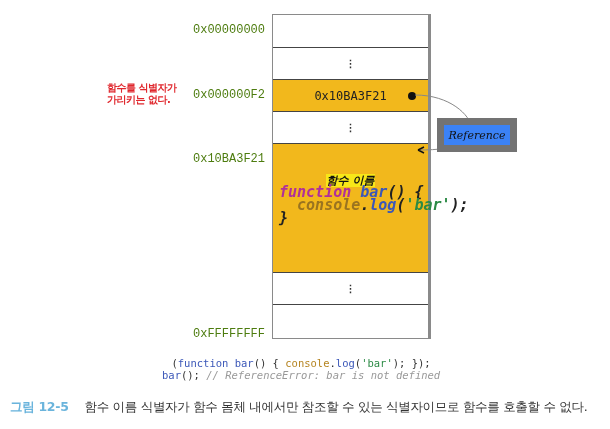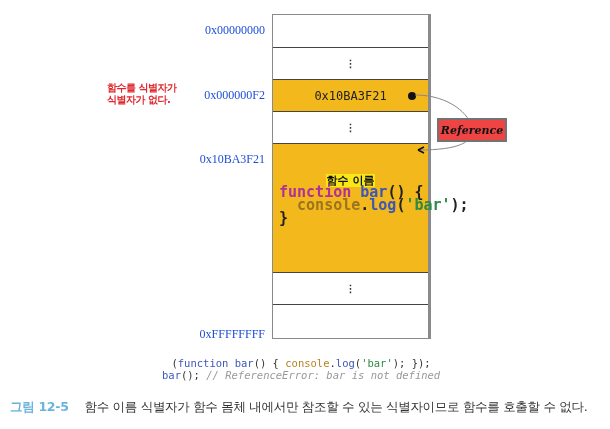--- a/index.html
+++ b/index.html
@@ -1,56 +1,56 @@
 <!DOCTYPE html>
 <html><head>
 <meta charset="utf-8">
 <style>
   html, body { margin: 0; padding: 0; background: #ffffff; }
   body { width: 610px; height: 429px; position: relative; overflow: hidden; font-family: "DejaVu Sans", sans-serif; }
-  .addr { position: absolute; font-family: Liberation Serif, serif; font-size: 12px; color: #1d4ed8; text-align: right; width: 120px; }
+  .addr { position: absolute; font-family: Liberation Mono, monospace; font-size: 12px; color: #4d7c0f; text-align: right; width: 120px; }
   .note { position: absolute; left: 107px; top: 82px; font-family: "DejaVu Sans", sans-serif; font-weight: bold; font-size: 10px; line-height: 12px; color: #e0282e; letter-spacing: -0.5px; }
   .mem { position: absolute; left: 272px; top: 14px; width: 155px; border: 1.5px solid #8a8a8a; border-right-width: 3px; box-sizing: content-box; }
   .row { position: relative; border-bottom: 1px solid #444; box-sizing: border-box; display: flex; align-items: center; justify-content: center; }
   .row:last-child { border-bottom: none; }
   .row.white { background: #ffffff; }
   .row.yellow { background: #f2b81c; }
   .dots { font-family: "DejaVu Sans Mono", monospace; font-size: 10px; color: #333; font-weight: bold; letter-spacing: 0; }
   .val { font-family: "DejaVu Sans Mono", monospace; font-size: 12px; color: #222; }
   .dot { position: absolute; right: 12px; top: 50%; width: 8px; height: 8px; margin-top: -4px; background: #111; border-radius: 50%; }
-  .funcbox { display: block; padding: 0; }
+  .funcbox { display: block; padding: 0; font-style: italic; }
   .funcname { position: absolute; left: 0; right: 0; top: 25px; text-align: center; }
   .funcname span { background: #f8e818; font-weight: bold; font-size: 11px; color: #111; padding: 0 1px; }
   .code { position: absolute; left: 6px; top: 42px; font-family: "DejaVu Sans Mono", monospace; font-weight: bold; font-size: 15px; line-height: 13px; white-space: pre; }
   .kw { color: #b0309a; }
   .fn { color: #3b57b8; }
   .pl { color: #222; }
   .ob { color: #9a7420; }
   .str { color: #2b8a45; }
-  .ref { position: absolute; left: 437px; top: 118px; width: 66px; height: 20px; border: 2px solid #737373; background: #ef4444; font-family: "DejaVu Serif", serif; font-style: italic; font-weight: bold; font-size: 11px; color: #111; display: flex; align-items: center; justify-content: center; }
+  .ref { position: absolute; left: 437px; top: 118px; width: 66px; height: 20px; border: 7px solid #737373; background: #3b82f6; font-family: "DejaVu Serif", serif; font-style: italic; font-weight: normal; font-size: 11px; color: #111; display: flex; align-items: center; justify-content: center; }
   .arrow { position: absolute; left: 0; top: 0; }
   .bottom-code { position: absolute; left: 162px; top: 357px; font-family: "DejaVu Sans Mono", monospace; font-size: 10.5px; line-height: 12px; white-space: pre; color: #333; text-align: center; }
   .bc-fn { color: #3b57b8; }
   .bc-ob { color: #b58420; }
   .bc-str { color: #2b8a45; }
   .bc-cm { color: #999; font-style: italic; }
   .caption { position: absolute; left: 10px; top: 399px; font-family: "DejaVu Sans", sans-serif; font-size: 12.5px; color: #333; white-space: nowrap; letter-spacing: -0.3px; }
   .caption .fig { color: #6ab4dc; font-weight: bold; margin-right: 16px; }
 </style>
 </head>
 <body>
 
 <div class="addr" style="left:145px; top:23px;">0x00000000</div>
 <div class="addr" style="left:145px; top:88px;">0x000000F2</div>
 <div class="addr" style="left:145px; top:152px;">0x10BA3F21</div>
 <div class="addr" style="left:145px; top:313px;margin-top:14px;">0xFFFFFFFF</div>
 
 <div class="note">
   <div>함수를 식별자가</div>
-  <div>식별자가 없다.</div>
+  <div>가리키는 없다.</div>
 </div>
 
 <div class="mem">
   <div class="row white" style="height:33px;"></div>
   <div class="row white" style="height:32px;">
     <span class="dots">⋮</span>
   </div>
   <div class="row yellow" style="height:32px;">
     <span class="val">0x10BA3F21</span>
     <span class="dot"></span>

